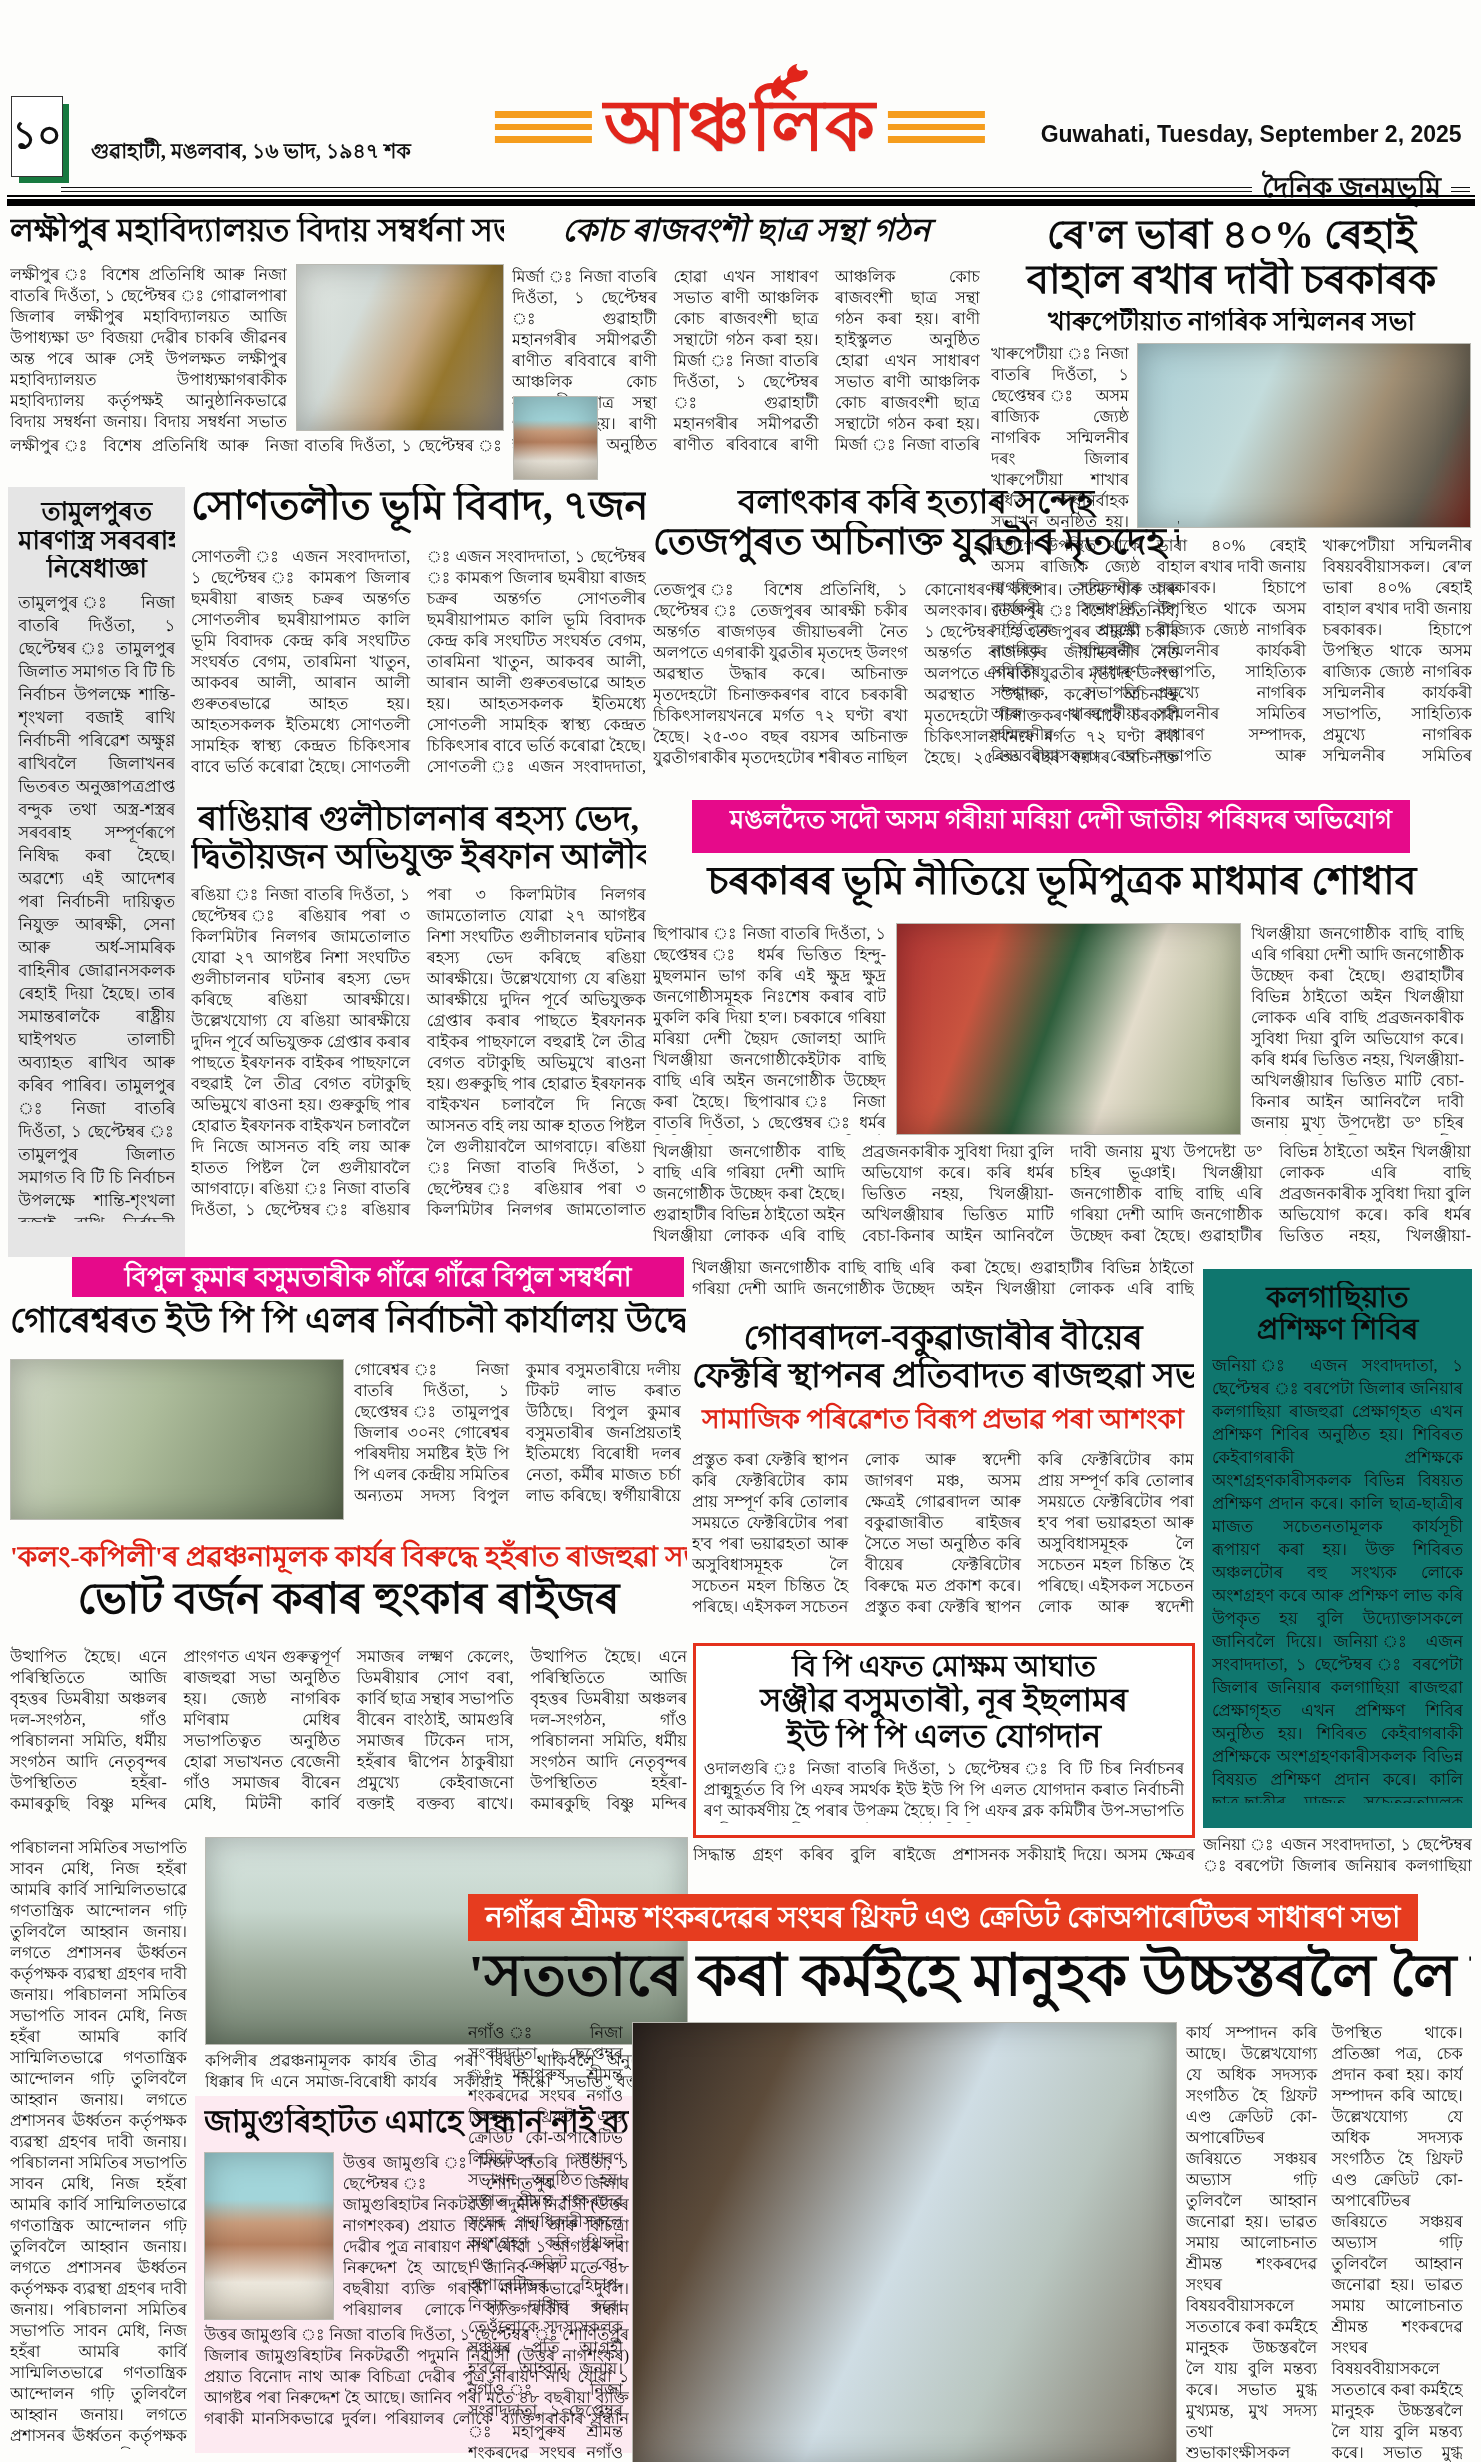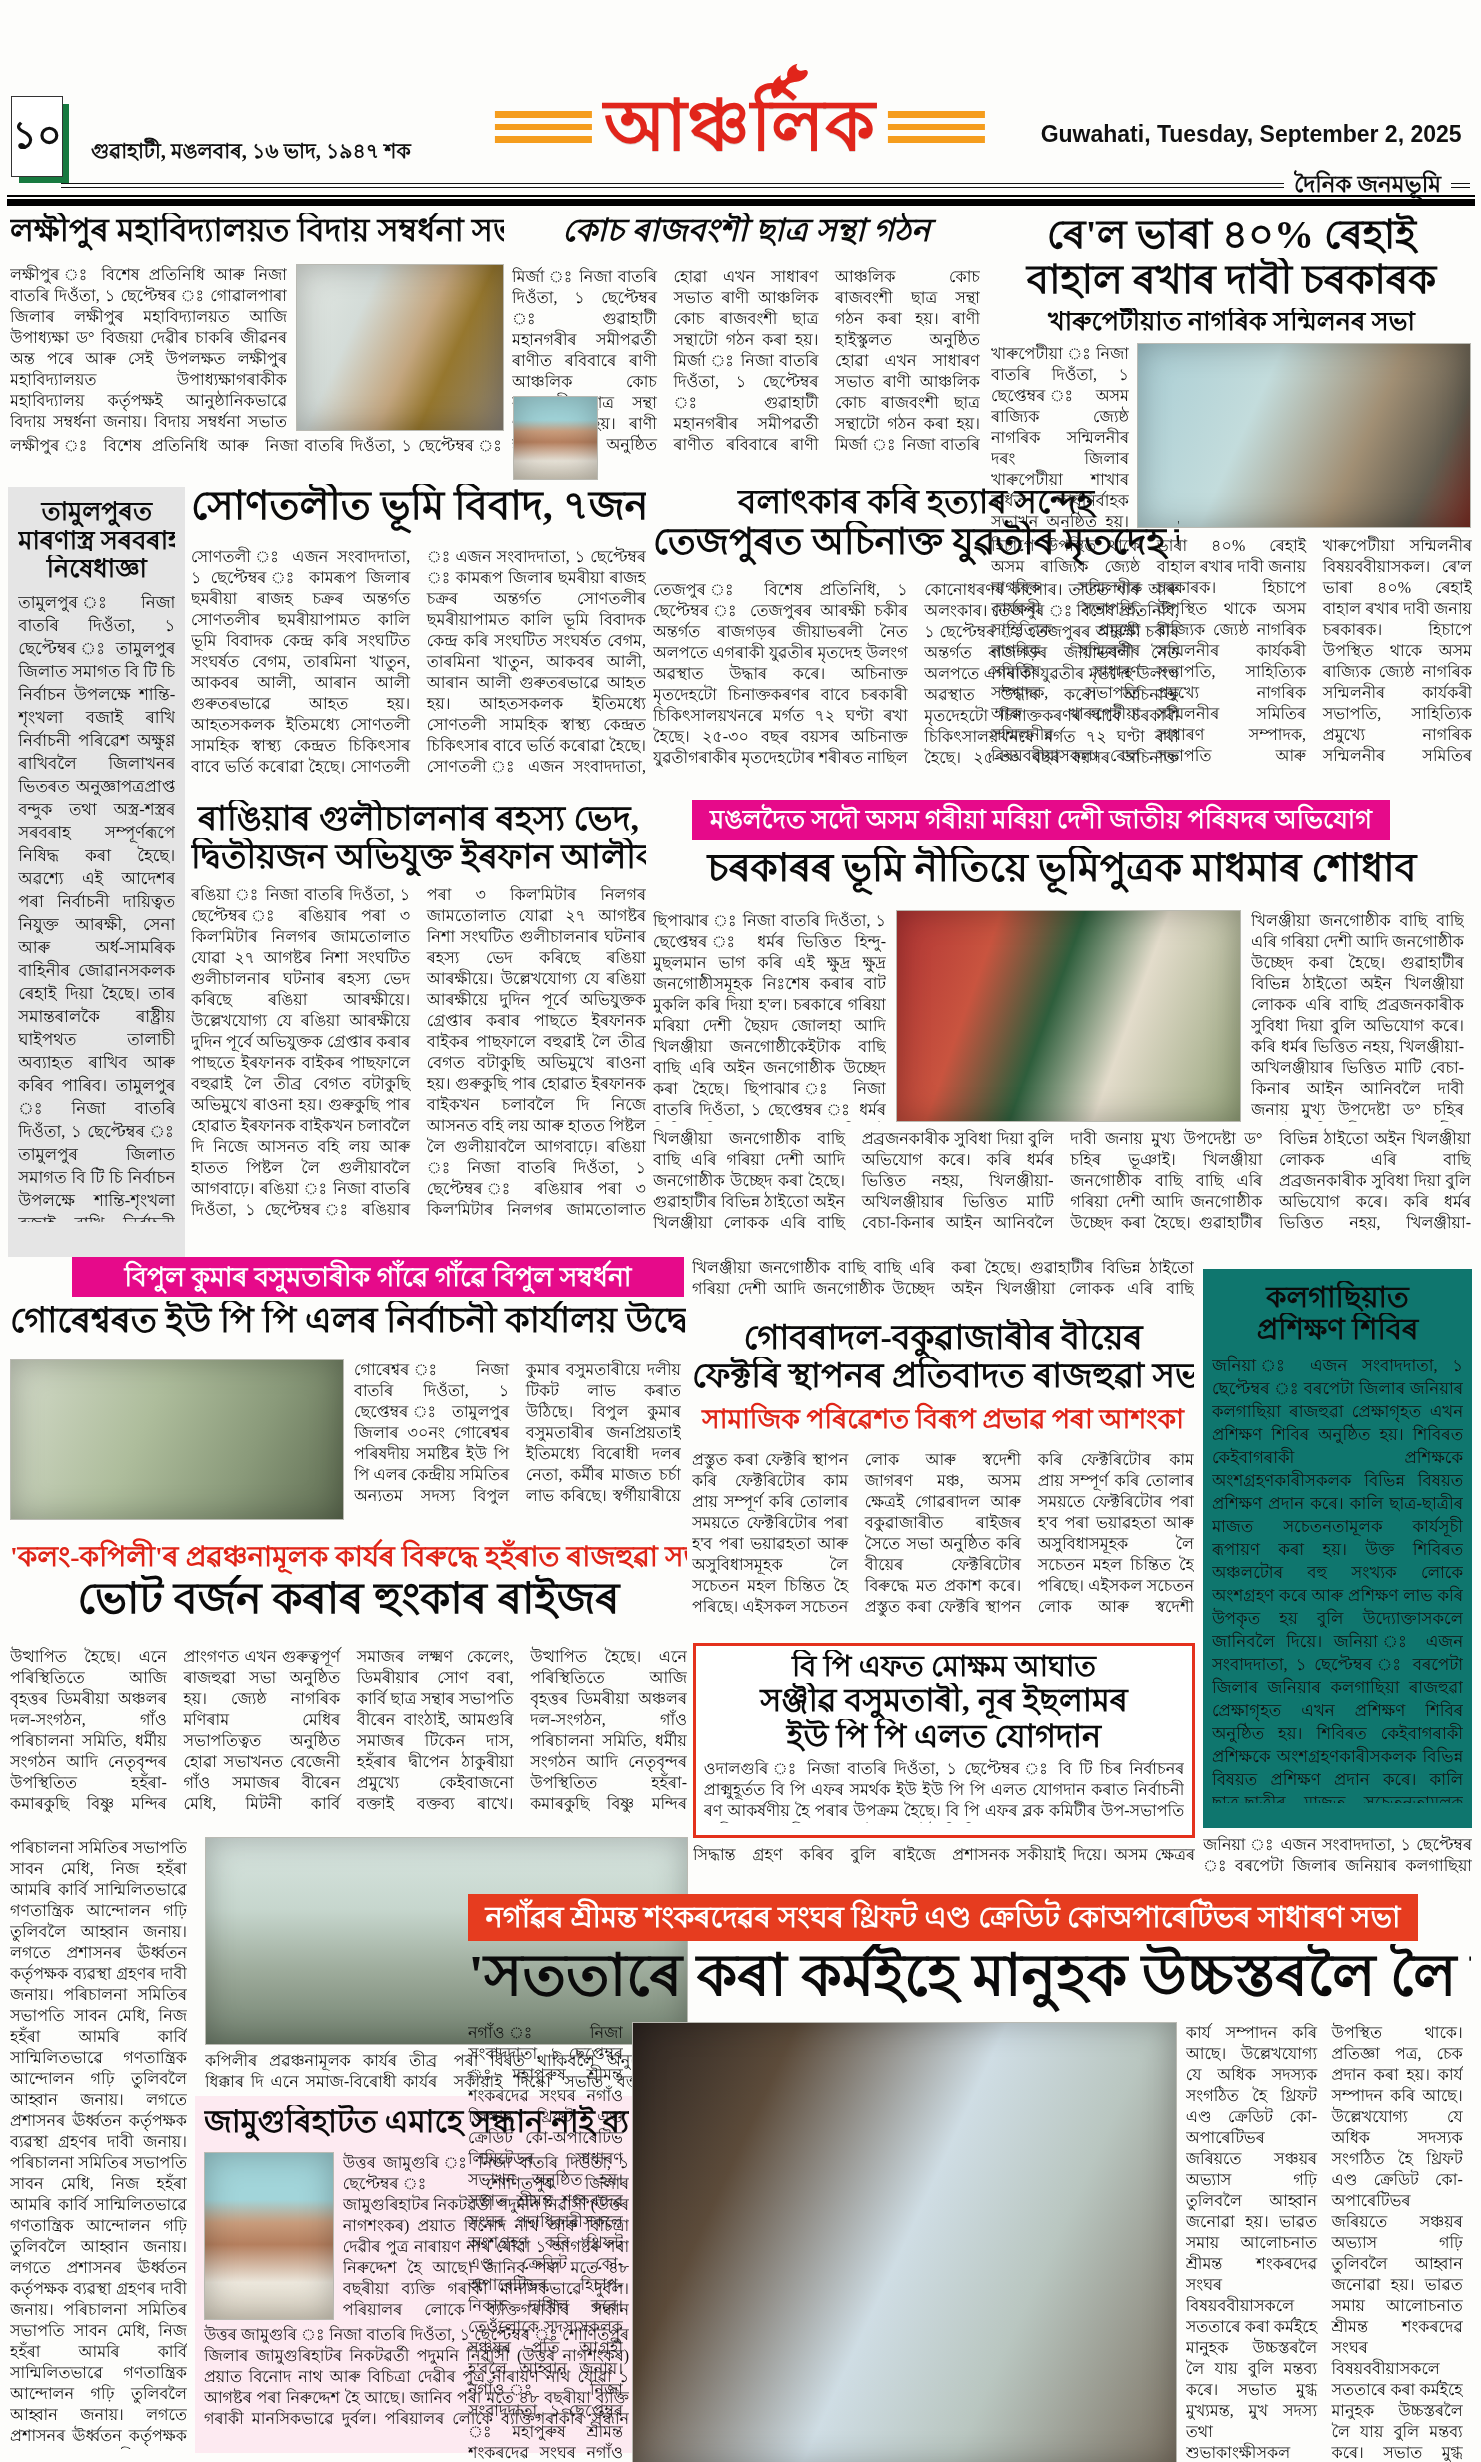--- a/index.html
+++ b/index.html
@@ -52,21 +52,21 @@
         <path d="M6 22 C2 16 6 10 10 8 C9 12 12 12 14 9 C13 5 16 2 20 1 C18 4 21 6 24 5 C27 4 27 8 24 10 C20 13 16 11 14 14 C12 17 10 20 6 22 Z" fill="#e1251b"></path>
       </svg>
     </div>
     <div class="stripe"></div>
   </div>
 
   <div class="abs" style="right:19.4px;top:121px;font-family:'Liberation Sans',sans-serif;font-size:23px;font-weight:bold;">Guwahati, Tuesday, September 2, 2025</div>
 
   <div class="abs brandline" style="left:61px;top:166px;width:1409px;">
     <div class="rule-double" style="flex:1;"></div>
-    <span style="font-size:23px;font-weight:bold;">দৈনিক জনমভূমি</span>
+    <span style="font-size:28px;font-weight:bold;">দৈনিক জনমভূমি</span>
     <div class="rule-double" style="width:19px;"></div>
   </div>
 
   <div class="abs" style="left:6.6px;top:195px;width:1468px;border-top:2.2px solid #000;"></div>
   <div class="abs" style="left:6.6px;top:199px;width:1468px;height:6.6px;background:#000;"></div>
 
   <div class="abs" style="left:10px;top:213px;width:494px;height:265px;">
     <div class="hl" style="font-size:32px;height:51px;">লক্ষীপুৰ মহাবিদ্যালয়ত বিদায় সম্বৰ্ধনা সভা</div>
     <div style="display:flex;gap:8.9px;">
       <div class="body-txt" style="width:277px;height:166px;">লক্ষীপুৰ ঃ বিশেষ প্ৰতিনিধি আৰু নিজা বাতৰি দিওঁতা, ১ ছেপ্টেম্বৰ ঃ গোৱালপাৰা জিলাৰ লক্ষীপুৰ মহাবিদ্যালয়ত আজি উপাধ্যক্ষা ড° বিজয়া দেৱীৰ চাকৰি জীৱনৰ অন্ত পৰে আৰু সেই উপলক্ষত লক্ষীপুৰ মহাবিদ্যালয়ত উপাধ্যক্ষাগৰাকীক মহাবিদ্যালয় কৰ্তৃপক্ষই আনুষ্ঠানিকভাৱে বিদায় সম্বৰ্ধনা জনায়। বিদায় সম্বৰ্ধনা সভাত লক্ষীপুৰ মহাবিদ্যালয়ৰ অধ্যক্ষ ড° বিশ্বাস কাশ্যপে সভাপতিত্ব কৰে। লক্ষীপুৰ ঃ বিশেষ প্ৰতিনিধি আৰু নিজা বাতৰি দিওঁতা, ১ ছেপ্টেম্বৰ ঃ গোৱালপাৰা জিলাৰ লক্ষীপুৰ মহাবিদ্যালয়ত আজি উপাধ্যক্ষা ড° বিজয়া দেৱীৰ চাকৰি জীৱনৰ অন্ত পৰে আৰু সেই উপলক্ষত লক্ষীপুৰ মহাবিদ্যালয়ত উপাধ্যক্ষাগৰাকীক মহাবিদ্যালয় কৰ্তৃপক্ষই আনুষ্ঠানিকভাৱে বিদায় সম্বৰ্ধনা জনায়। বিদায় সম্বৰ্ধনা সভাত লক্ষীপুৰ মহাবিদ্যালয়ৰ অধ্যক্ষ ড° বিশ্বাস কাশ্যপে সভাপতিত্ব কৰে।</div>
@@ -110,21 +110,21 @@
     <div class="body-txt cols2" style="height:206px;">তেজপুৰ ঃ বিশেষ প্ৰতিনিধি, ১ ছেপ্টেম্বৰ ঃ তেজপুৰৰ আৰক্ষী চকীৰ অন্তৰ্গত ৰাজগড়ৰ জীয়াভৰলী নৈত অলপতে এগৰাকী যুৱতীৰ মৃতদেহ উলংগ অৱস্থাত উদ্ধাৰ কৰে। অচিনাক্ত মৃতদেহটো চিনাক্তকৰণৰ বাবে চৰকাৰী চিকিৎসালয়খনৰে মৰ্গত ৭২ ঘণ্টা ৰখা হৈছে। ২৫-৩০ বছৰ বয়সৰ অচিনাক্ত যুৱতীগৰাকীৰ মৃতদেহটোৰ শৰীৰত নাছিল কোনোধৰণৰ কাপোৰ। তাতত খাৰু আৰু অলংকাৰ। তেজপুৰ ঃ বিশেষ প্ৰতিনিধি, ১ ছেপ্টেম্বৰ ঃ তেজপুৰৰ আৰক্ষী চকীৰ অন্তৰ্গত ৰাজগড়ৰ জীয়াভৰলী নৈত অলপতে এগৰাকী যুৱতীৰ মৃতদেহ উলংগ অৱস্থাত উদ্ধাৰ কৰে। অচিনাক্ত মৃতদেহটো চিনাক্তকৰণৰ বাবে চৰকাৰী চিকিৎসালয়খনৰে মৰ্গত ৭২ ঘণ্টা ৰখা হৈছে। ২৫-৩০ বছৰ বয়সৰ অচিনাক্ত যুৱতীগৰাকীৰ মৃতদেহটোৰ শৰীৰত নাছিল কোনোধৰণৰ কাপোৰ। তাতত খাৰু আৰু অলংকাৰ। তেজপুৰ ঃ বিশেষ প্ৰতিনিধি, ১ ছেপ্টেম্বৰ ঃ তেজপুৰৰ আৰক্ষী চকীৰ অন্তৰ্গত ৰাজগড়ৰ জীয়াভৰলী নৈত অলপতে এগৰাকী যুৱতীৰ মৃতদেহ উলংগ অৱস্থাত উদ্ধাৰ কৰে। অচিনাক্ত মৃতদেহটো চিনাক্তকৰণৰ বাবে চৰকাৰী চিকিৎসালয়খনৰে মৰ্গত ৭২ ঘণ্টা ৰখা হৈছে। ২৫-৩০ বছৰ বয়সৰ অচিনাক্ত যুৱতীগৰাকীৰ মৃতদেহটোৰ শৰীৰত নাছিল কোনোধৰণৰ কাপোৰ। তাতত খাৰু আৰু অলংকাৰ। তেজপুৰ ঃ বিশেষ প্ৰতিনিধি, ১ ছেপ্টেম্বৰ ঃ তেজপুৰৰ আৰক্ষী চকীৰ অন্তৰ্গত ৰাজগড়ৰ জীয়াভৰলী নৈত অলপতে এগৰাকী যুৱতীৰ মৃতদেহ উলংগ অৱস্থাত উদ্ধাৰ কৰে। অচিনাক্ত মৃতদেহটো চিনাক্তকৰণৰ বাবে চৰকাৰী চিকিৎসালয়খনৰে মৰ্গত ৭২ ঘণ্টা ৰখা হৈছে। ২৫-৩০ বছৰ বয়সৰ অচিনাক্ত যুৱতীগৰাকীৰ মৃতদেহটোৰ শৰীৰত নাছিল কোনোধৰণৰ কাপোৰ। তাতত খাৰু আৰু অলংকাৰ।</div>
   </div>
 
   <div class="abs" style="left:191px;top:800px;width:455px;height:447px;">
     <div class="hl" style="font-size:34px;">ৰাঙিয়াৰ গুলীচালনাৰ ৰহস্য ভেদ,</div>
     <div class="hl" style="font-size:34px;">দ্বিতীয়জন অভিযুক্ত ইৰফান আলীক গ্ৰেপ্তাৰ</div>
     <div class="body-txt cols2" style="margin-top:7.8px;height:349px;">ৰঙিয়া ঃ নিজা বাতৰি দিওঁতা, ১ ছেপ্টেম্বৰ ঃ ৰঙিয়াৰ পৰা ৩ কিল'মিটাৰ নিলগৰ জামতোলাত যোৱা ২৭ আগষ্টৰ নিশা সংঘটিত গুলীচালনাৰ ঘটনাৰ ৰহস্য ভেদ কৰিছে ৰঙিয়া আৰক্ষীয়ে। উল্লেখযোগ্য যে ৰঙিয়া আৰক্ষীয়ে দুদিন পূৰ্বে অভিযুক্তক গ্ৰেপ্তাৰ কৰাৰ পাছতে ইৰফানক বাইকৰ পাছফালে বহুৱাই লৈ তীব্ৰ বেগত বটাকুছি অভিমুখে ৰাওনা হয়। গুৰুকুছি পাৰ হোৱাত ইৰফানক বাইকখন চলাবলৈ দি নিজে আসনত বহি লয় আৰু হাতত পিষ্টল লৈ গুলীয়াবলৈ আগবাঢ়ে। ৰঙিয়া ঃ নিজা বাতৰি দিওঁতা, ১ ছেপ্টেম্বৰ ঃ ৰঙিয়াৰ পৰা ৩ কিল'মিটাৰ নিলগৰ জামতোলাত যোৱা ২৭ আগষ্টৰ নিশা সংঘটিত গুলীচালনাৰ ঘটনাৰ ৰহস্য ভেদ কৰিছে ৰঙিয়া আৰক্ষীয়ে। উল্লেখযোগ্য যে ৰঙিয়া আৰক্ষীয়ে দুদিন পূৰ্বে অভিযুক্তক গ্ৰেপ্তাৰ কৰাৰ পাছতে ইৰফানক বাইকৰ পাছফালে বহুৱাই লৈ তীব্ৰ বেগত বটাকুছি অভিমুখে ৰাওনা হয়। গুৰুকুছি পাৰ হোৱাত ইৰফানক বাইকখন চলাবলৈ দি নিজে আসনত বহি লয় আৰু হাতত পিষ্টল লৈ গুলীয়াবলৈ আগবাঢ়ে। ৰঙিয়া ঃ নিজা বাতৰি দিওঁতা, ১ ছেপ্টেম্বৰ ঃ ৰঙিয়াৰ পৰা ৩ কিল'মিটাৰ নিলগৰ জামতোলাত যোৱা ২৭ আগষ্টৰ নিশা সংঘটিত গুলীচালনাৰ ঘটনাৰ ৰহস্য ভেদ কৰিছে ৰঙিয়া আৰক্ষীয়ে। উল্লেখযোগ্য যে ৰঙিয়া আৰক্ষীয়ে দুদিন পূৰ্বে অভিযুক্তক গ্ৰেপ্তাৰ কৰাৰ পাছতে ইৰফানক বাইকৰ পাছফালে বহুৱাই লৈ তীব্ৰ বেগত বটাকুছি অভিমুখে ৰাওনা হয়। গুৰুকুছি পাৰ হোৱাত ইৰফানক বাইকখন চলাবলৈ দি নিজে আসনত বহি লয় আৰু হাতত পিষ্টল লৈ গুলীয়াবলৈ আগবাঢ়ে। ৰঙিয়া ঃ নিজা বাতৰি দিওঁতা, ১ ছেপ্টেম্বৰ ঃ ৰঙিয়াৰ পৰা ৩ কিল'মিটাৰ নিলগৰ জামতোলাত যোৱা ২৭ আগষ্টৰ নিশা সংঘটিত গুলীচালনাৰ ঘটনাৰ ৰহস্য ভেদ কৰিছে ৰঙিয়া আৰক্ষীয়ে। উল্লেখযোগ্য যে ৰঙিয়া আৰক্ষীয়ে দুদিন পূৰ্বে অভিযুক্তক গ্ৰেপ্তাৰ কৰাৰ পাছতে ইৰফানক বাইকৰ পাছফালে বহুৱাই লৈ তীব্ৰ বেগত বটাকুছি অভিমুখে ৰাওনা হয়। গুৰুকুছি পাৰ হোৱাত ইৰফানক বাইকখন চলাবলৈ দি নিজে আসনত বহি লয় আৰু হাতত পিষ্টল লৈ গুলীয়াবলৈ আগবাঢ়ে। ৰঙিয়া ঃ নিজা বাতৰি দিওঁতা, ১ ছেপ্টেম্বৰ ঃ ৰঙিয়াৰ পৰা ৩ কিল'মিটাৰ নিলগৰ জামতোলাত যোৱা ২৭ আগষ্টৰ নিশা সংঘটিত গুলীচালনাৰ ঘটনাৰ ৰহস্য ভেদ কৰিছে ৰঙিয়া আৰক্ষীয়ে। উল্লেখযোগ্য যে ৰঙিয়া আৰক্ষীয়ে দুদিন পূৰ্বে অভিযুক্তক গ্ৰেপ্তাৰ কৰাৰ পাছতে ইৰফানক বাইকৰ পাছফালে বহুৱাই লৈ তীব্ৰ বেগত বটাকুছি অভিমুখে ৰাওনা হয়। গুৰুকুছি পাৰ হোৱাত ইৰফানক বাইকখন চলাবলৈ দি নিজে আসনত বহি লয় আৰু হাতত পিষ্টল লৈ গুলীয়াবলৈ আগবাঢ়ে।</div>
   </div>
 
   <div class="abs" style="left:653px;top:800px;width:818px;height:449px;">
-    <div class="banner-magenta" style="margin-left:39px;width:698px;height:40px;font-size:25.5px;line-height:39px;">মঙলদৈত সদৌ অসম গৰীয়া মৰিয়া দেশী জাতীয় পৰিষদৰ অভিযোগ</div>
+    <div class="banner-magenta" style="margin-left:39px;width:698px;height:53px;font-size:25.5px;line-height:39px;padding-left:20px;">মঙলদৈত সদৌ অসম গৰীয়া মৰিয়া দেশী জাতীয় পৰিষদৰ অভিযোগ</div>
     <div class="hl" style="font-size:39px;height:64px;margin-top:5.5px;">চৰকাৰৰ ভূমি নীতিয়ে ভূমিপুত্ৰক মাধমাৰ শোধাব</div>
     <div style="display:flex;gap:10px;">
       <div class="body-txt" style="width:233px;height:212px;">ছিপাঝাৰ ঃ নিজা বাতৰি দিওঁতা, ১ ছেপ্তেম্বৰ ঃ ধৰ্মৰ ভিত্তিত হিন্দু-মুছলমান ভাগ কৰি এই ক্ষুদ্ৰ ক্ষুদ্ৰ জনগোষ্ঠীসমূহক নিঃশেষ কৰাৰ বাট মুকলি কৰি দিয়া হ'ল। চৰকাৰে গৰিয়া মৰিয়া দেশী ছৈয়দ জোলহা আদি খিলঞ্জীয়া জনগোষ্ঠীকেইটাক বাছি বাছি এৰি অইন জনগোষ্ঠীক উচ্ছেদ কৰা হৈছে। ছিপাঝাৰ ঃ নিজা বাতৰি দিওঁতা, ১ ছেপ্তেম্বৰ ঃ ধৰ্মৰ ভিত্তিত হিন্দু-মুছলমান ভাগ কৰি এই ক্ষুদ্ৰ ক্ষুদ্ৰ জনগোষ্ঠীসমূহক নিঃশেষ কৰাৰ বাট মুকলি কৰি দিয়া হ'ল। চৰকাৰে গৰিয়া মৰিয়া দেশী ছৈয়দ জোলহা আদি খিলঞ্জীয়া জনগোষ্ঠীকেইটাক বাছি বাছি এৰি অইন জনগোষ্ঠীক উচ্ছেদ কৰা হৈছে। ছিপাঝাৰ ঃ নিজা বাতৰি দিওঁতা, ১ ছেপ্তেম্বৰ ঃ ধৰ্মৰ ভিত্তিত হিন্দু-মুছলমান ভাগ কৰি এই ক্ষুদ্ৰ ক্ষুদ্ৰ জনগোষ্ঠীসমূহক নিঃশেষ কৰাৰ বাট মুকলি কৰি দিয়া হ'ল। চৰকাৰে গৰিয়া মৰিয়া দেশী ছৈয়দ জোলহা আদি খিলঞ্জীয়া জনগোষ্ঠীকেইটাক বাছি বাছি এৰি অইন জনগোষ্ঠীক উচ্ছেদ কৰা হৈছে।</div>
       <div class="ph ph-press" style="width:343px;height:210px;"></div>
       <div class="body-txt" style="width:213px;height:212px;">খিলঞ্জীয়া জনগোষ্ঠীক বাছি বাছি এৰি গৰিয়া দেশী আদি জনগোষ্ঠীক উচ্ছেদ কৰা হৈছে। গুৱাহাটীৰ বিভিন্ন ঠাইতো অইন খিলঞ্জীয়া লোকক এৰি বাছি প্ৰব্ৰজনকাৰীক সুবিধা দিয়া বুলি অভিযোগ কৰে। কৰি ধৰ্মৰ ভিত্তিত নহয়, খিলঞ্জীয়া-অখিলঞ্জীয়াৰ ভিত্তিত মাটি বেচা-কিনাৰ আইন আনিবলৈ দাবী জনায় মুখ্য উপদেষ্টা ড° চহিৰ ভূঞাই। খিলঞ্জীয়া জনগোষ্ঠীক বাছি বাছি এৰি গৰিয়া দেশী আদি জনগোষ্ঠীক উচ্ছেদ কৰা হৈছে। গুৱাহাটীৰ বিভিন্ন ঠাইতো অইন খিলঞ্জীয়া লোকক এৰি বাছি প্ৰব্ৰজনকাৰীক সুবিধা দিয়া বুলি অভিযোগ কৰে। কৰি ধৰ্মৰ ভিত্তিত নহয়, খিলঞ্জীয়া-অখিলঞ্জীয়াৰ ভিত্তিত মাটি বেচা-কিনাৰ আইন আনিবলৈ দাবী জনায় মুখ্য উপদেষ্টা ড° চহিৰ ভূঞাই। খিলঞ্জীয়া জনগোষ্ঠীক বাছি বাছি এৰি গৰিয়া দেশী আদি জনগোষ্ঠীক উচ্ছেদ কৰা হৈছে। গুৱাহাটীৰ বিভিন্ন ঠাইতো অইন খিলঞ্জীয়া লোকক এৰি বাছি প্ৰব্ৰজনকাৰীক সুবিধা দিয়া বুলি অভিযোগ কৰে। কৰি ধৰ্মৰ ভিত্তিত নহয়, খিলঞ্জীয়া-অখিলঞ্জীয়াৰ ভিত্তিত মাটি বেচা-কিনাৰ আইন আনিবলৈ দাবী জনায় মুখ্য উপদেষ্টা ড° চহিৰ ভূঞাই।</div>
     </div>
     <div class="body-txt cols4" style="margin-top:6.6px;height:116px;">খিলঞ্জীয়া জনগোষ্ঠীক বাছি বাছি এৰি গৰিয়া দেশী আদি জনগোষ্ঠীক উচ্ছেদ কৰা হৈছে। গুৱাহাটীৰ বিভিন্ন ঠাইতো অইন খিলঞ্জীয়া লোকক এৰি বাছি প্ৰব্ৰজনকাৰীক সুবিধা দিয়া বুলি অভিযোগ কৰে। কৰি ধৰ্মৰ ভিত্তিত নহয়, খিলঞ্জীয়া-অখিলঞ্জীয়াৰ ভিত্তিত মাটি বেচা-কিনাৰ আইন আনিবলৈ দাবী জনায় মুখ্য উপদেষ্টা ড° চহিৰ ভূঞাই। খিলঞ্জীয়া জনগোষ্ঠীক বাছি বাছি এৰি গৰিয়া দেশী আদি জনগোষ্ঠীক উচ্ছেদ কৰা হৈছে। গুৱাহাটীৰ বিভিন্ন ঠাইতো অইন খিলঞ্জীয়া লোকক এৰি বাছি প্ৰব্ৰজনকাৰীক সুবিধা দিয়া বুলি অভিযোগ কৰে। কৰি ধৰ্মৰ ভিত্তিত নহয়, খিলঞ্জীয়া-অখিলঞ্জীয়াৰ ভিত্তিত মাটি বেচা-কিনাৰ আইন আনিবলৈ দাবী জনায় মুখ্য উপদেষ্টা ড° চহিৰ ভূঞাই। খিলঞ্জীয়া জনগোষ্ঠীক বাছি বাছি এৰি গৰিয়া দেশী আদি জনগোষ্ঠীক উচ্ছেদ কৰা হৈছে। গুৱাহাটীৰ বিভিন্ন ঠাইতো অইন খিলঞ্জীয়া লোকক এৰি বাছি প্ৰব্ৰজনকাৰীক সুবিধা দিয়া বুলি অভিযোগ কৰে। কৰি ধৰ্মৰ ভিত্তিত নহয়, খিলঞ্জীয়া-অখিলঞ্জীয়াৰ ভিত্তিত মাটি বেচা-কিনাৰ আইন আনিবলৈ দাবী জনায় মুখ্য উপদেষ্টা ড° চহিৰ ভূঞাই। খিলঞ্জীয়া জনগোষ্ঠীক বাছি বাছি এৰি গৰিয়া দেশী আদি জনগোষ্ঠীক উচ্ছেদ কৰা হৈছে। গুৱাহাটীৰ বিভিন্ন ঠাইতো অইন খিলঞ্জীয়া লোকক এৰি বাছি প্ৰব্ৰজনকাৰীক সুবিধা দিয়া বুলি অভিযোগ কৰে। কৰি ধৰ্মৰ ভিত্তিত নহয়, খিলঞ্জীয়া-অখিলঞ্জীয়াৰ ভিত্তিত মাটি বেচা-কিনাৰ আইন আনিবলৈ দাবী জনায় মুখ্য উপদেষ্টা ড° চহিৰ ভূঞাই।</div>
   </div>
 
   <div class="abs" style="left:10px;top:1257px;width:676px;height:275px;">

